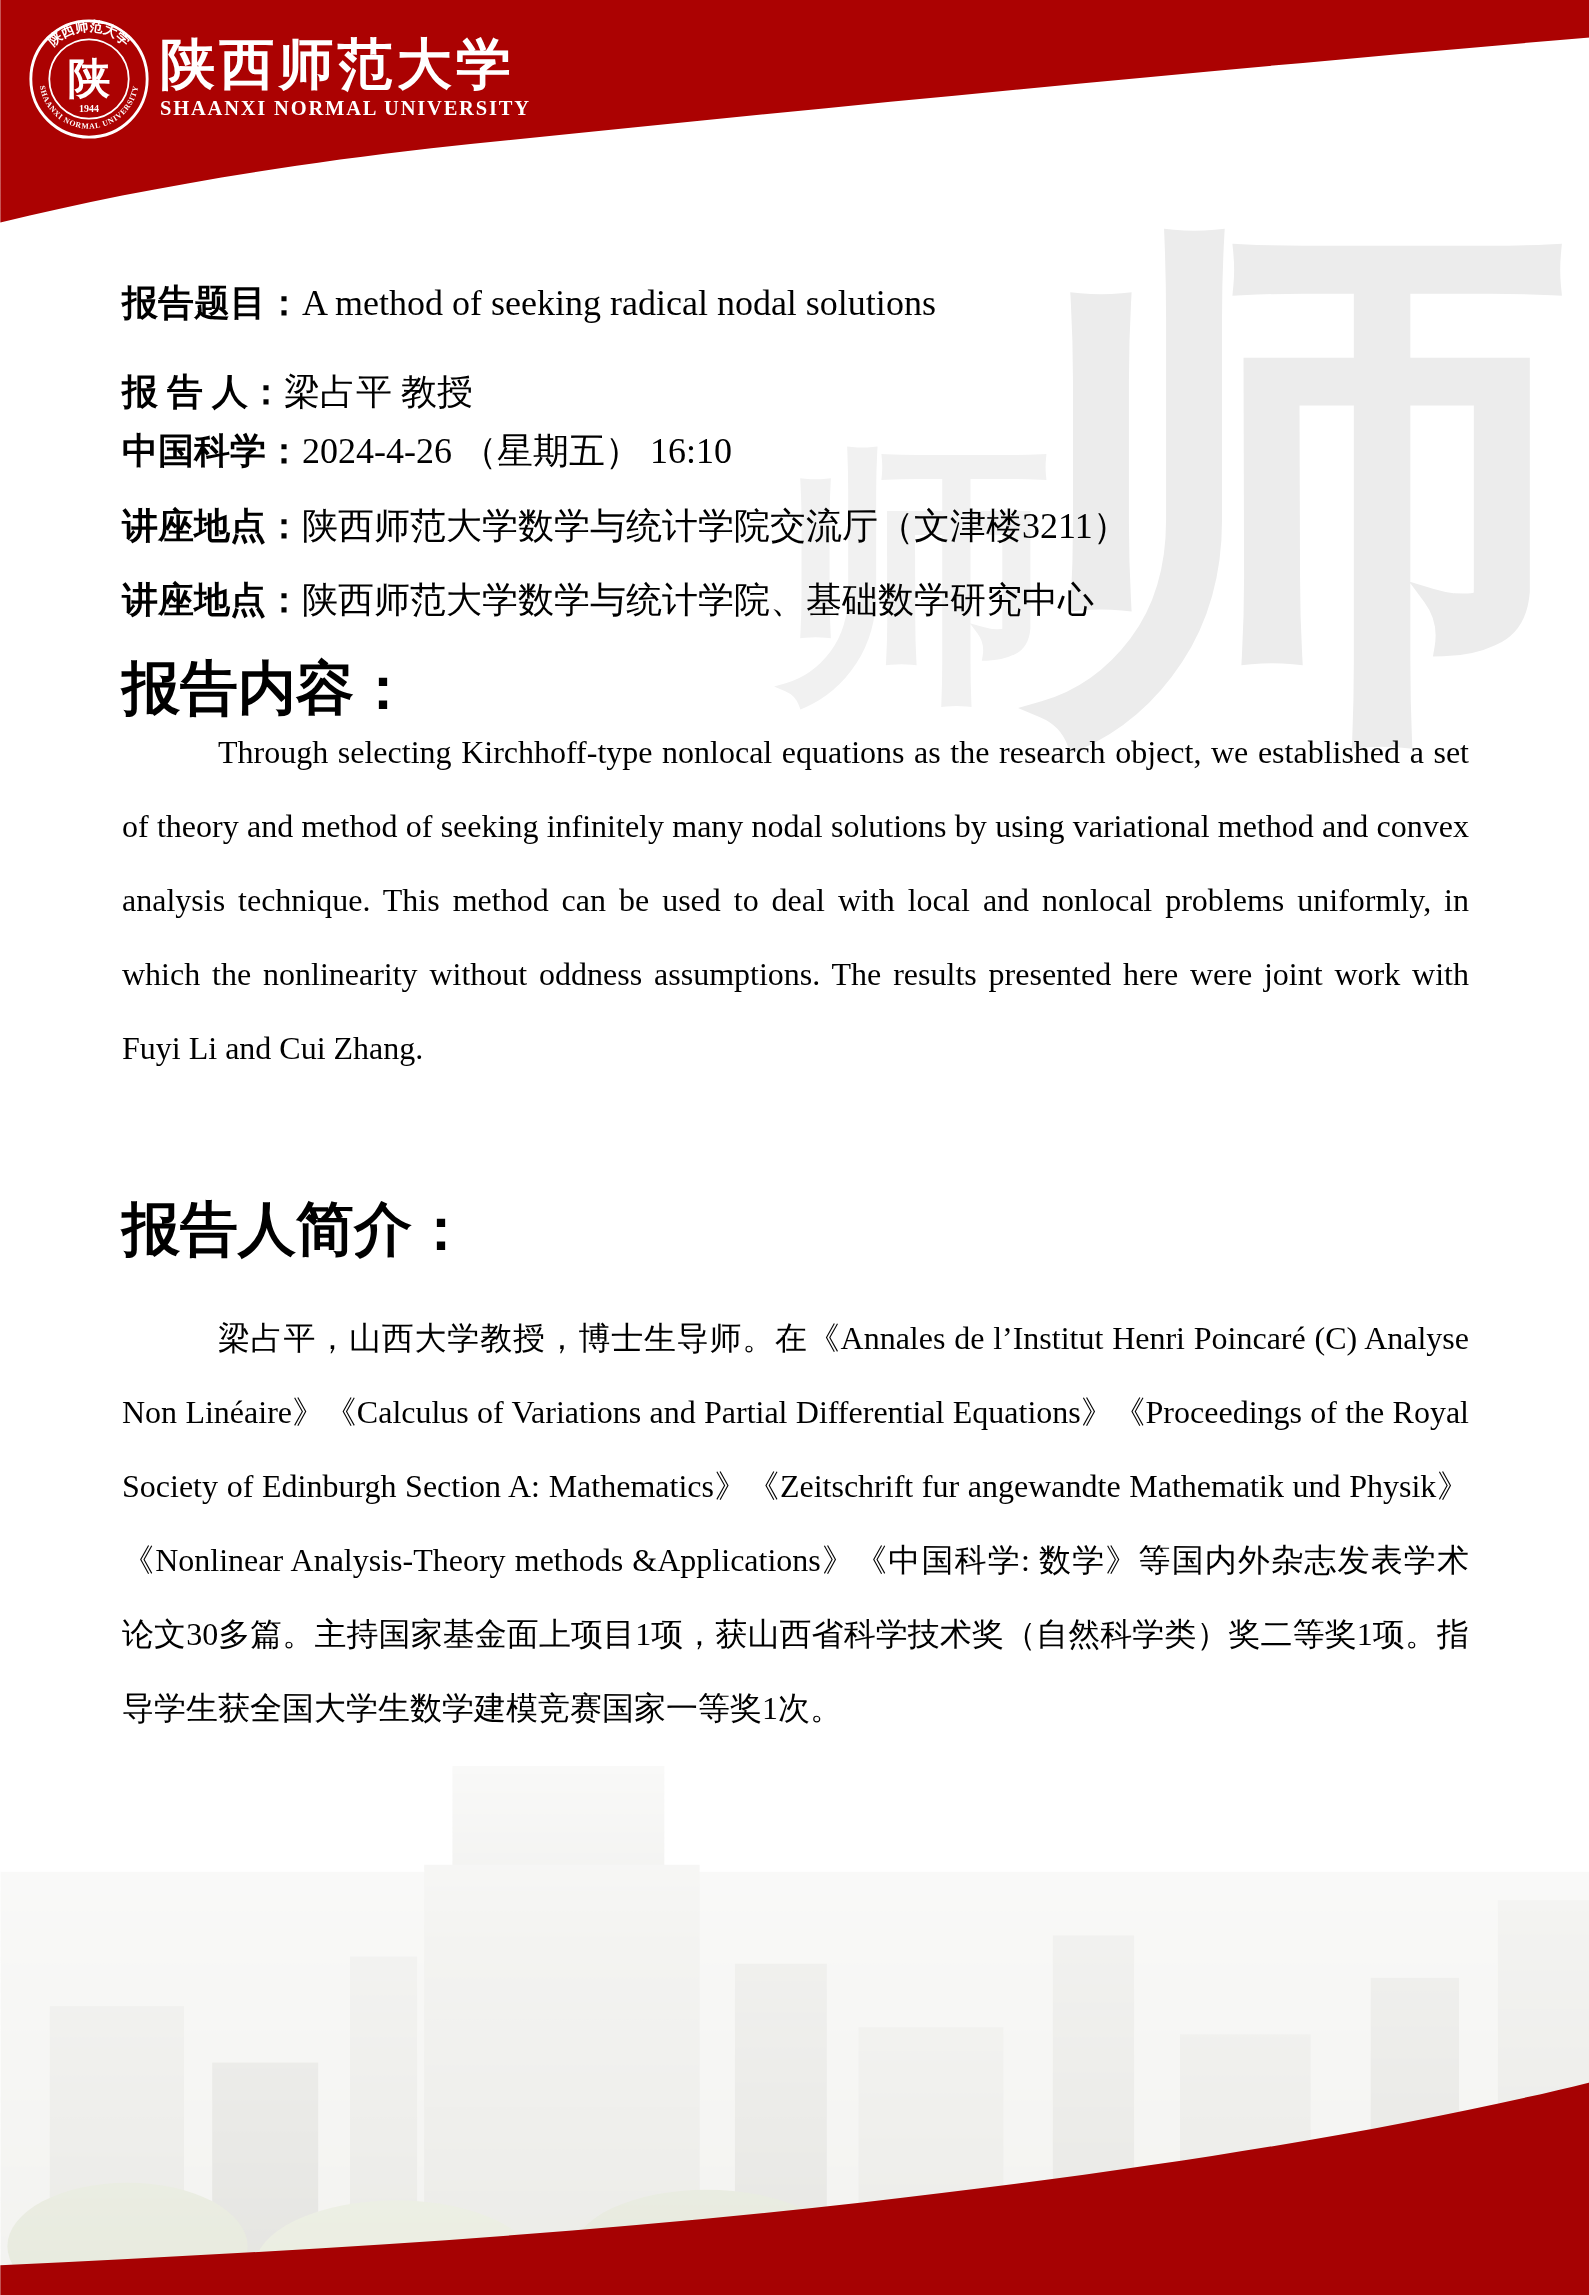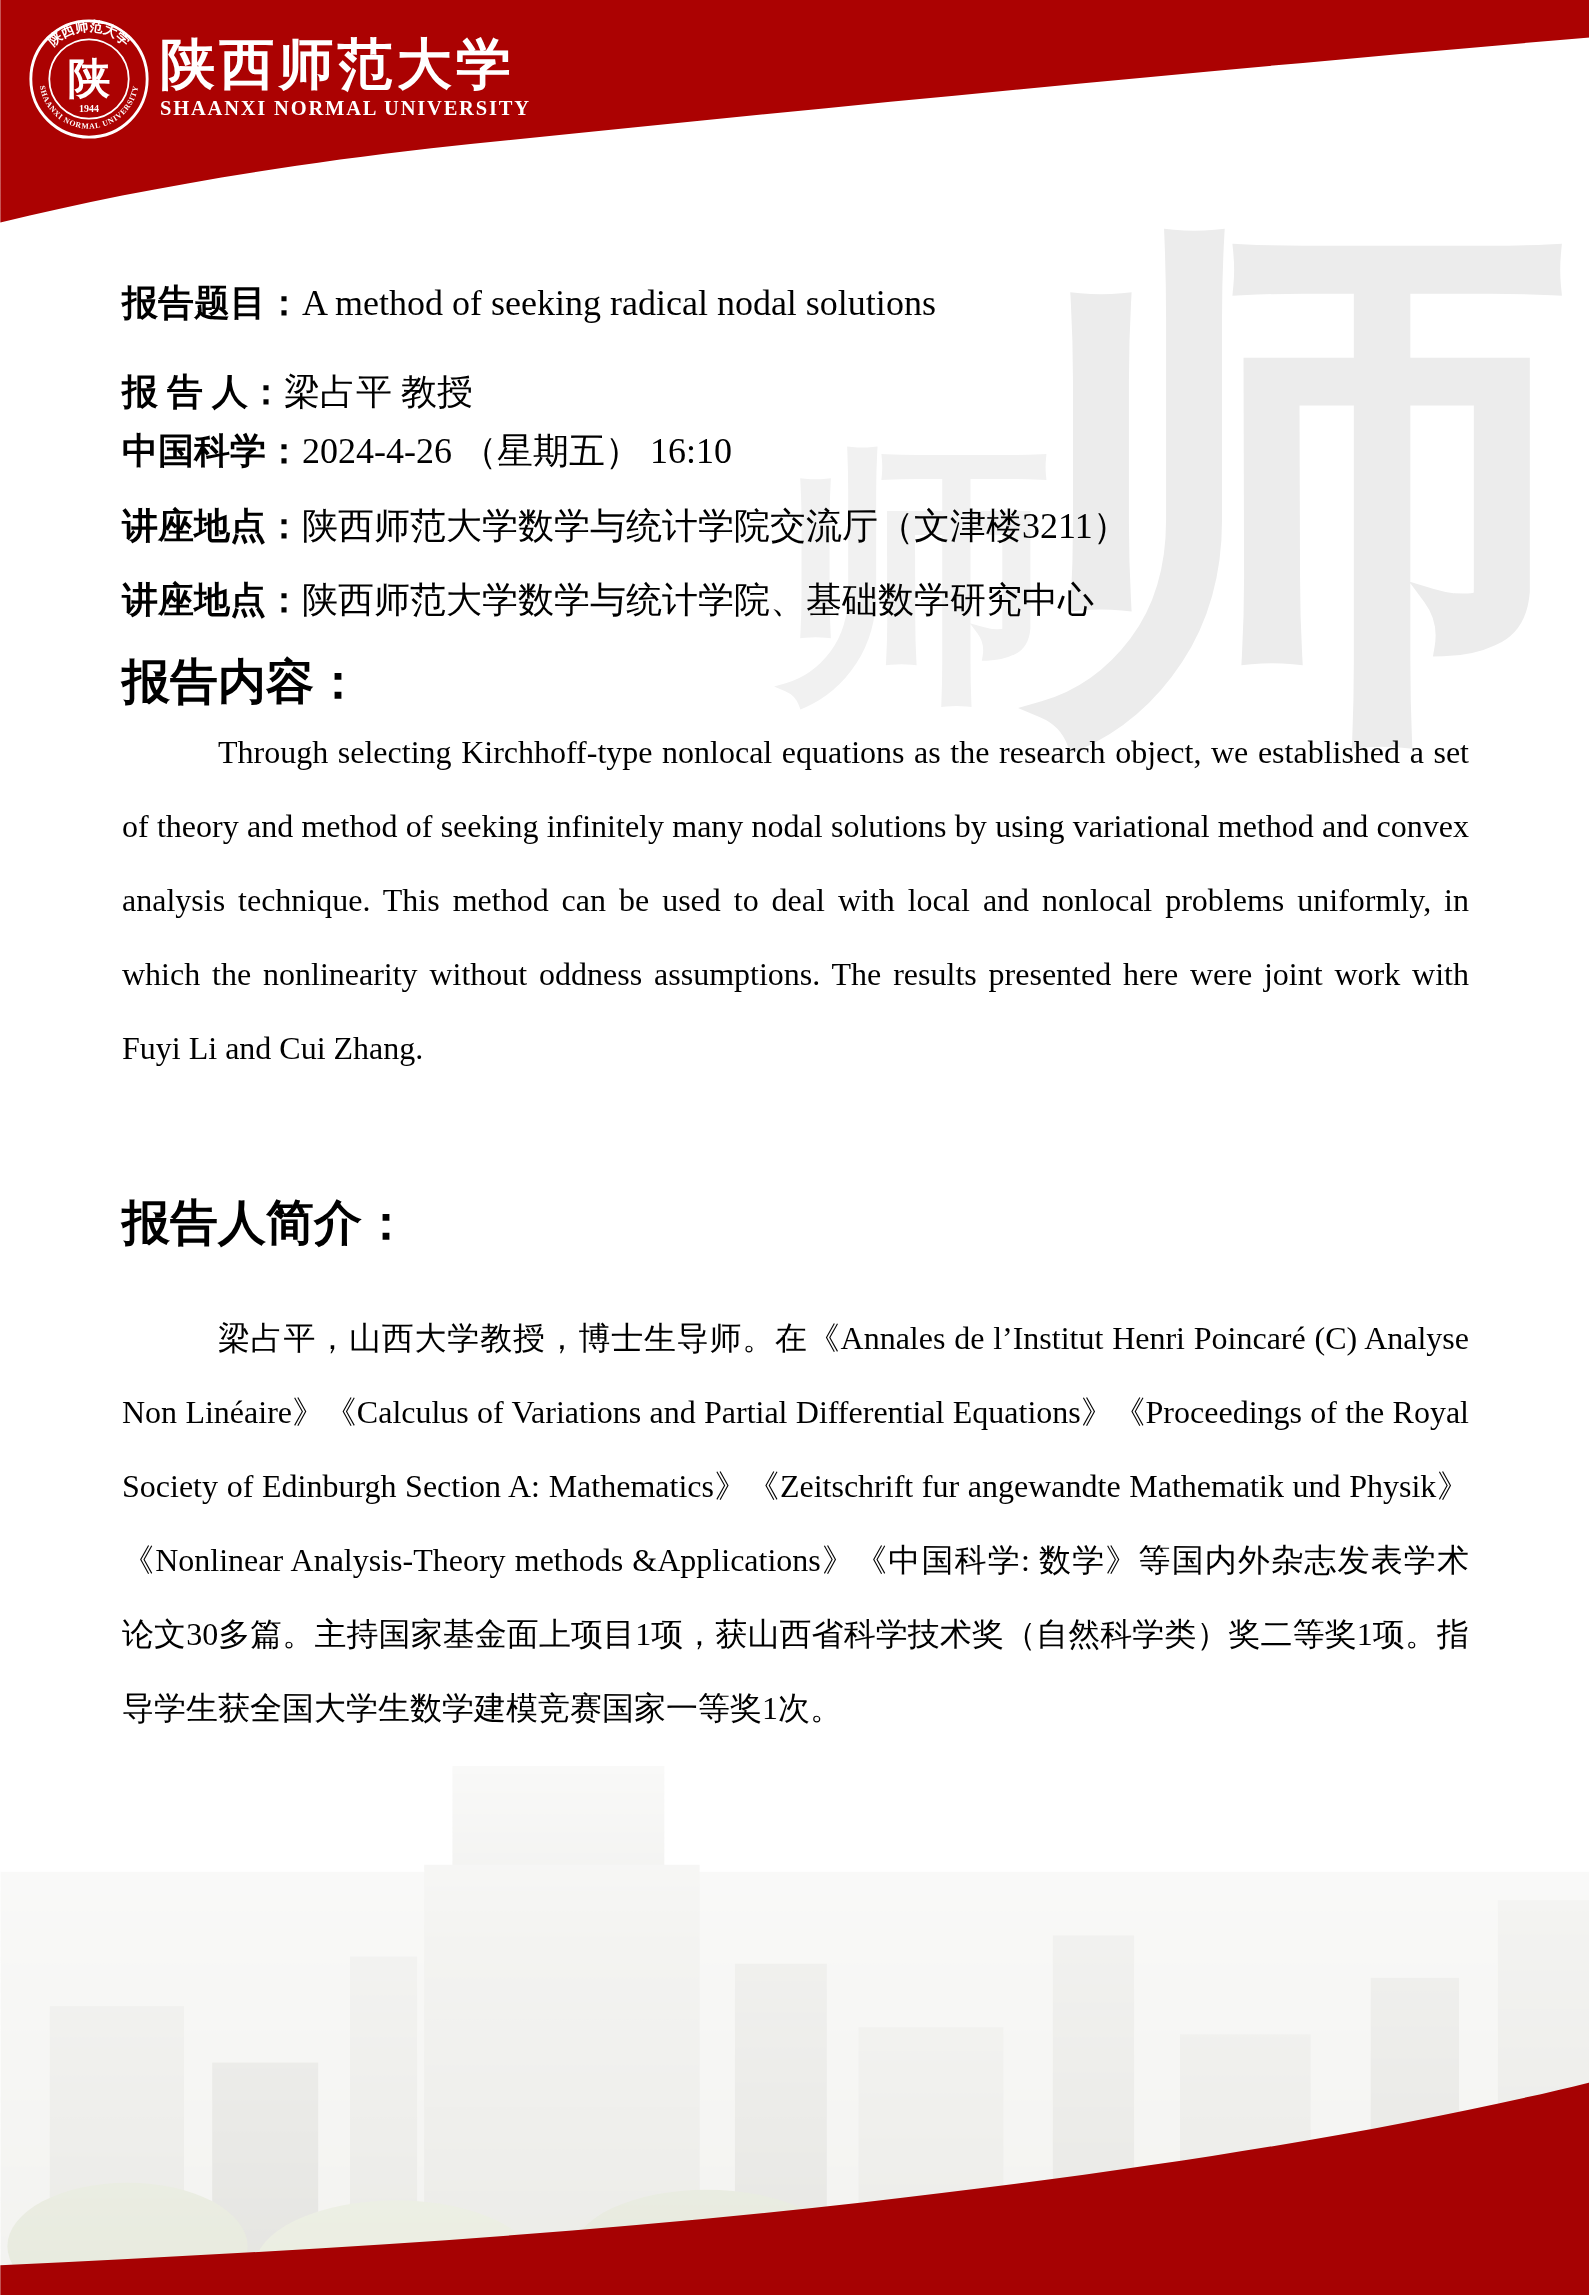--- a/index.html
+++ b/index.html
@@ -25,21 +25,21 @@
     font-family:"Liberation Serif","DejaVu Serif",serif;
   }
   .uni-en{
     font-size:20.5px;font-weight:bold;letter-spacing:1.8px;margin-top:1.4px;
     font-family:"Liberation Serif","DejaVu Serif",serif;
   }
   
   .row{position:absolute;left:122px;width:1347px;font-size:36px;z-index:2;white-space:nowrap;}
   .lbl{font-weight:bold;}
   .val{font-weight:normal;}
-  .sec-heading{position:absolute;left:122px;font-size:48px;font-weight:bold;z-index:2;}
+  .sec-heading{position:absolute;left:122px;font-size:58px;font-weight:bold;z-index:2;}
   .para{
     position:absolute;left:122px;width:1347px;margin:0;z-index:2;
     font-size:32px;line-height:74px;text-align:justify;text-indent:96px;
   }
 </style>
 </head>
 <body>
 
 <svg class="bg-art" viewBox="0 0 2250 3249" xmlns="http://www.w3.org/2000/svg">
   <defs>

